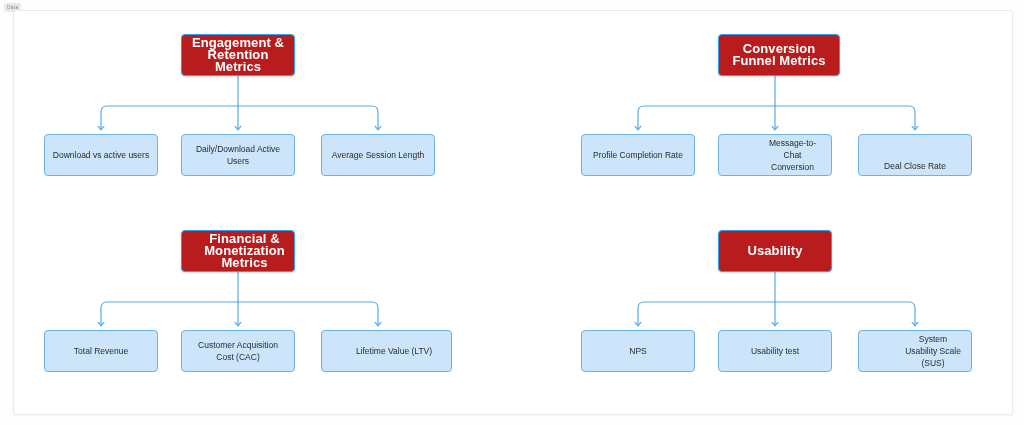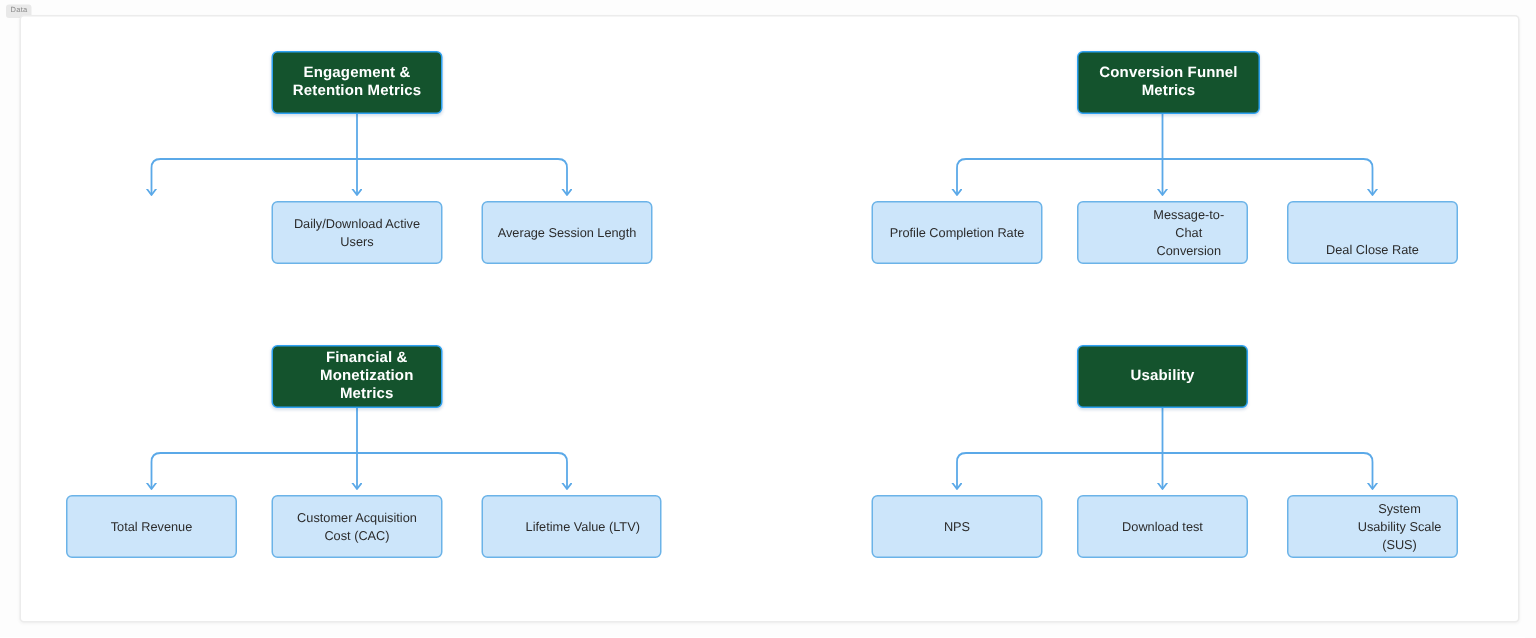--- a/index.html
+++ b/index.html
@@ -40,24 +40,24 @@
     position:absolute;
     box-sizing:border-box;
     display:flex;align-items:center;justify-content:center;
     text-align:center;
     border-radius:4px;
     padding:3px 7px;
   }
   .node span{display:block;}
 
   .node.parent{
-    background:#14532d;
+    background:#b91c1c;
     border:1px solid #2EA1F2;
     color:#ffffff;
-    font-size:10px;
+    font-size:13px;
     font-weight:bold;
     line-height:12px;
     letter-spacing:.1px;
     box-shadow:0 1px 2px rgba(20,80,140,.18);
   }
   .node.child{
     background:#CCE5FA;
     border:1px solid #6BB3E8;
     color:#2b2b2b;
     font-size:8.5px;
@@ -100,20 +100,23 @@
         <path d="M761,261 L761,291"></path>
         <path d="M761,291 L630,291 Q624,291 624,297 L624,314" marker-end="url(#ah)"></path>
         <path d="M761,291 L761,314" marker-end="url(#ah)"></path>
         <path d="M761,291 L895,291 Q901,291 901,297 L901,314" marker-end="url(#ah)"></path>
       </g>
     </svg>
 
     <div class="node parent" style="left:167px;top:23px;width:114px;height:42px;">
       <span>Engagement &amp; Retention Metrics</span>
     </div>
+    <div class="node child" style="left:30px;top:123px;width:114px;height:42px;">
+      <span>Download vs active users</span>
+    </div>
     <div class="node child" style="left:167px;top:123px;width:114px;height:42px;">
       <span>Daily/Download Active Users</span>
     </div>
     <div class="node child" style="left:307px;top:123px;width:114px;height:42px;">
       <span>Average Session Length</span>
     </div>
 
     <div class="node parent" style="left:704px;top:23px;width:122px;height:42px;">
       <span>Conversion Funnel Metrics</span>
     </div>
@@ -129,31 +132,31 @@
 
     <div class="node parent" style="left:167px;top:219px;width:114px;height:42px;padding-left:20px;">
       <span>Financial &amp; Monetization Metrics</span>
     </div>
     <div class="node child" style="left:30px;top:319px;width:114px;height:42px;">
       <span>Total Revenue</span>
     </div>
     <div class="node child" style="left:167px;top:319px;width:114px;height:42px;">
       <span>Customer Acquisition Cost (CAC)</span>
     </div>
-    <div class="node child" style="left:307px;top:319px;width:120px;height:42px;padding-left:22px;">
+    <div class="node child" style="left:307px;top:319px;width:131px;height:42px;padding-left:22px;">
       <span>Lifetime Value (LTV)</span>
     </div>
 
     <div class="node parent" style="left:704px;top:219px;width:114px;height:42px;">
       <span>Usability</span>
     </div>
     <div class="node child" style="left:567px;top:319px;width:114px;height:42px;">
       <span>NPS</span>
     </div>
     <div class="node child" style="left:704px;top:319px;width:114px;height:42px;">
-      <span>Download test</span>
+      <span>Usability test</span>
     </div>
     <div class="node child" style="left:844px;top:319px;width:114px;height:42px;padding-left:43px;">
       <span>System Usability Scale (SUS)</span>
     </div>
 
   </div>
 </div>
 
 </body></html>

